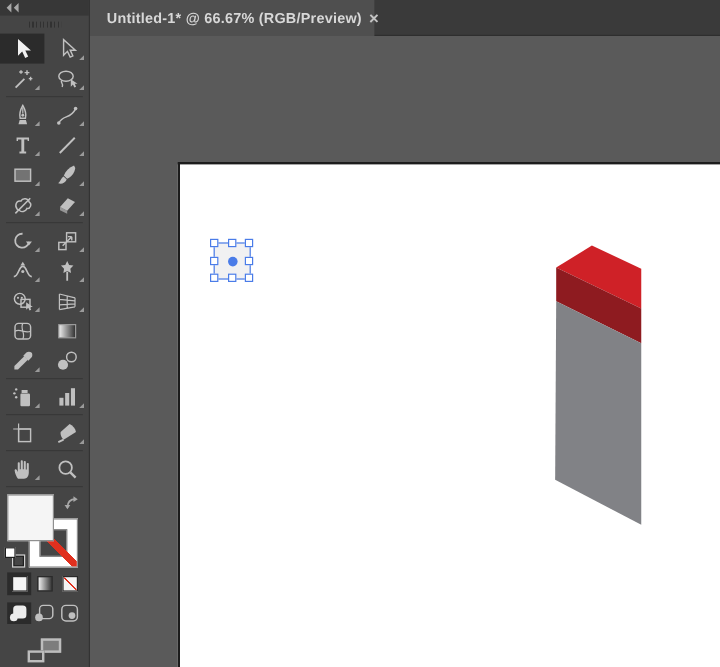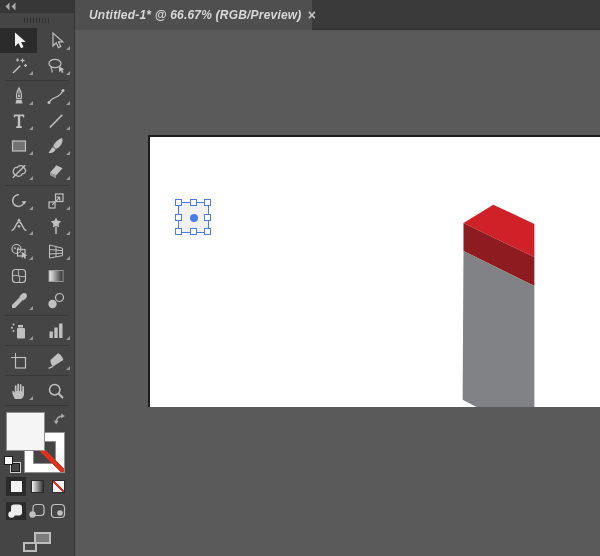--- a/index.html
+++ b/index.html
@@ -1,18 +1,18 @@
 <!DOCTYPE html>
 <html><head>
 <meta charset="utf-8">
 <style>
   * { margin:0; padding:0; box-sizing:border-box; }
   html,body { width:600px; height:556px; overflow:hidden; }
   body { font-family:"Liberation Sans", sans-serif; background:#5a5a5a; }
-  .app { display:flex; width:600px; height:407px;font-style:italic; }
+  .app { display:flex; width:600px; height:556px; }
 
   
   .toolbar { width:75px; height:556px; background:#454545; border-right:1px solid #333;
              display:flex; flex-direction:column; flex-shrink:0; }
   .collapse-strip { height:13px; background:#373737; display:flex; align-items:center; padding-left:4px; }
   .collapse-strip svg { display:block; }
   .grip-row { height:15px; display:flex; align-items:center; justify-content:center; }
   .grip { width:27px; height:5px;
           background:repeating-linear-gradient(90deg,#313131 0 1px,transparent 1px 3px); }
   .tool-grid { display:grid; grid-template-columns:1fr 1fr; }

